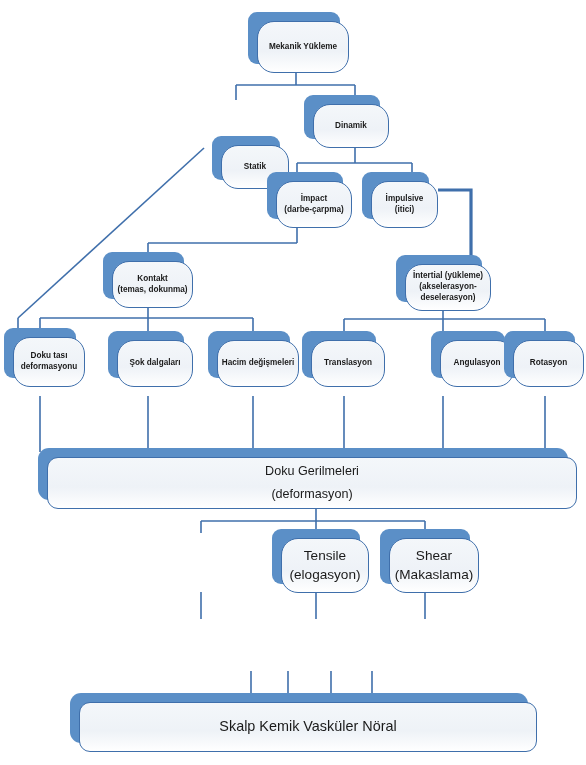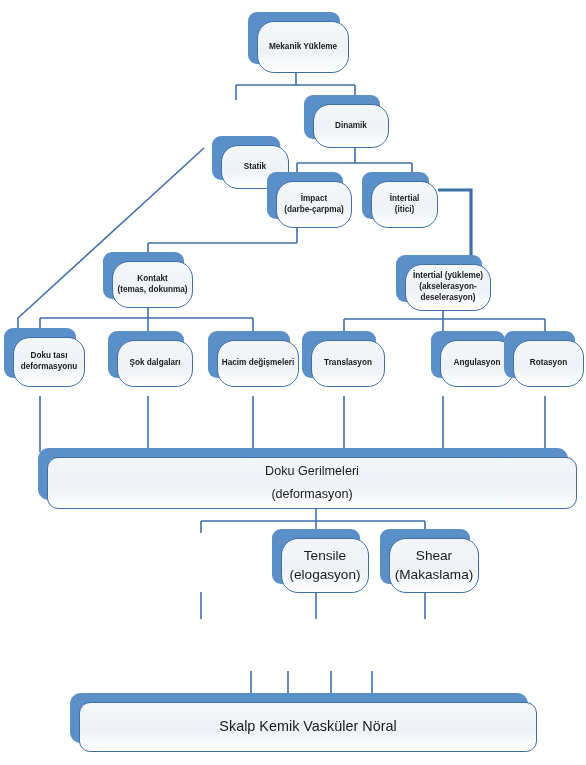--- a/index.html
+++ b/index.html
@@ -140,21 +140,21 @@
     <div class="plate"></div>
     <div class="card">
       <span class="ln">İmpact</span>
       <span class="ln">(darbe-çarpma)</span>
     </div>
   </div>
 
   <div class="node s-sm" style="left:362px;top:172px;width:67px;height:47px;">
     <div class="plate"></div>
     <div class="card">
-      <span class="ln">İntertial</span>
+      <span class="ln">İmpulsive</span>
       <span class="ln">(itici)</span>
     </div>
   </div>
 
   <div class="node s-sm" style="left:103px;top:252px;width:81px;height:47px;">
     <div class="plate"></div>
     <div class="card">
       <span class="ln">Kontakt</span>
       <span class="ln">(temas, dokunma)</span>
     </div>

